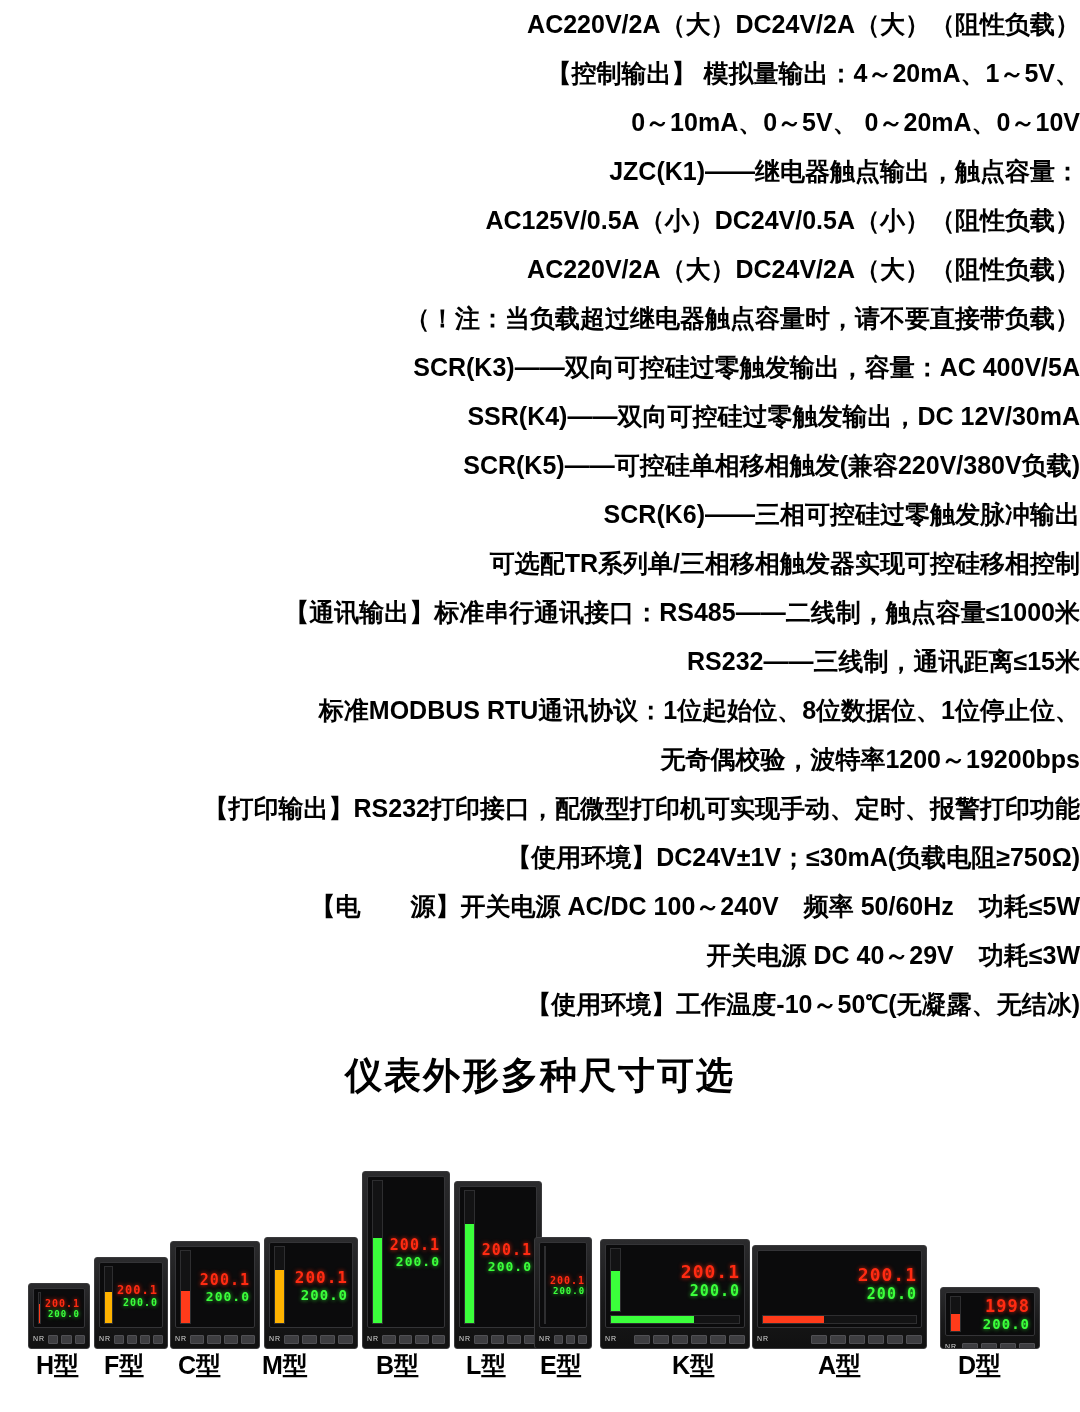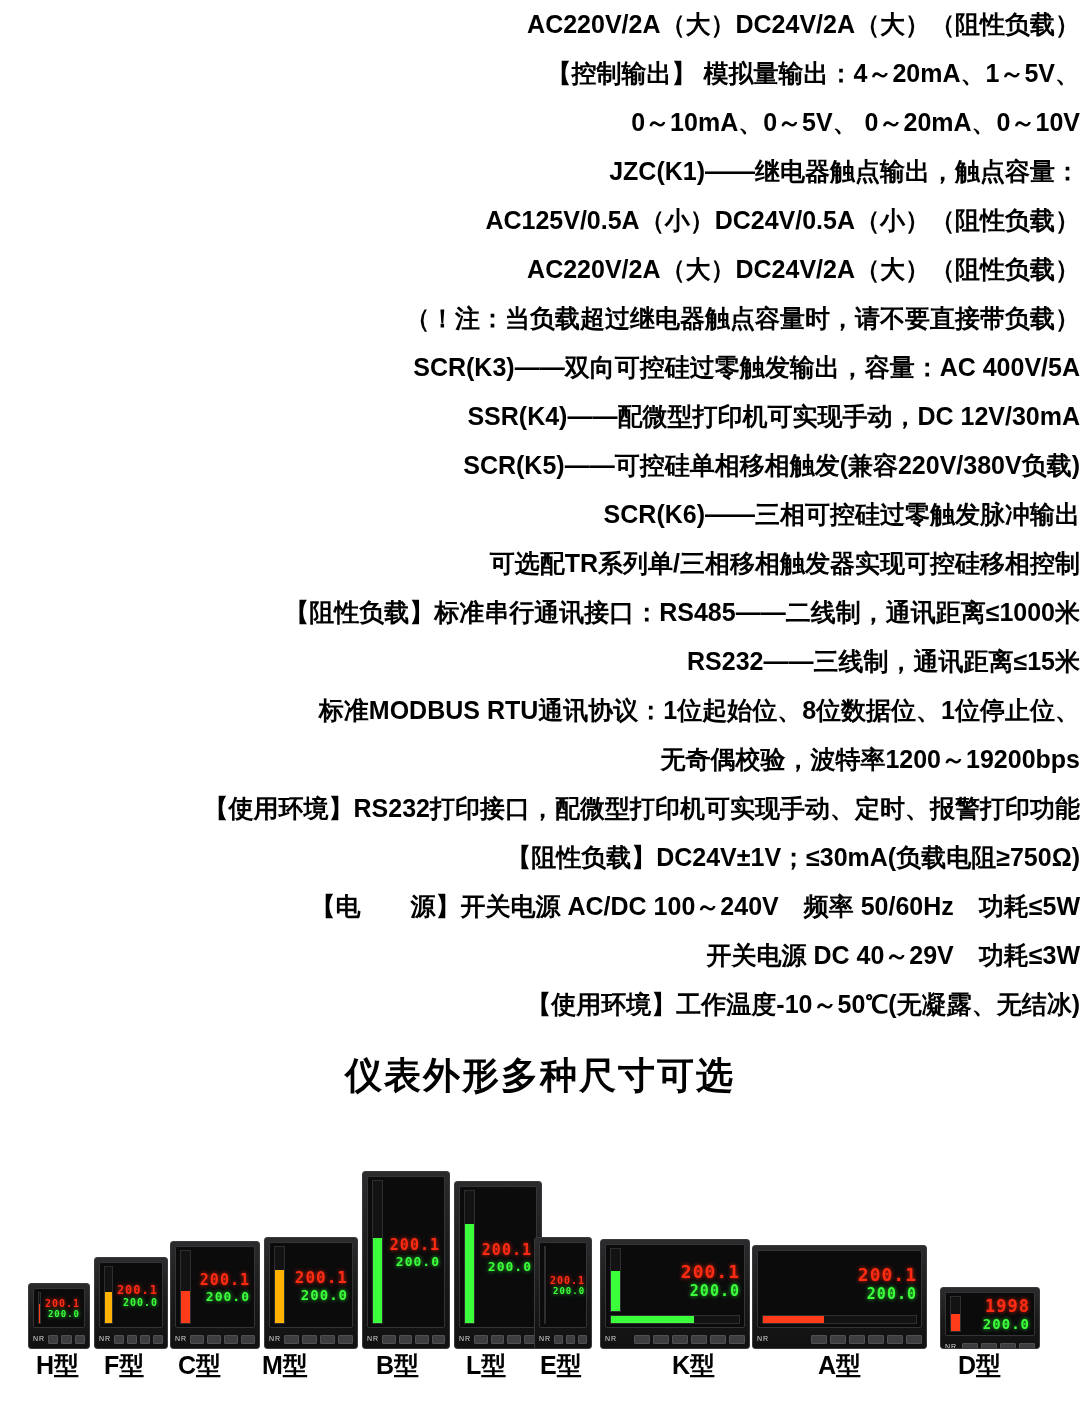--- a/index.html
+++ b/index.html
@@ -153,30 +153,30 @@
 
 <div class="spec-sheet">
   <div class="spec-line ind-3">AC220V/2A（大）DC24V/2A（大）（阻性负载）</div>
   <div class="spec-line ind-0">【控制输出】 模拟量输出：4～20mA、1～5V、</div>
   <div class="spec-line ind-4">0～10mA、0～5V、 0～20mA、0～10V</div>
   <div class="spec-line ind-2">JZC(K1)——继电器触点输出，触点容量：</div>
   <div class="spec-line ind-3">AC125V/0.5A（小）DC24V/0.5A（小）（阻性负载）</div>
   <div class="spec-line ind-3">AC220V/2A（大）DC24V/2A（大）（阻性负载）</div>
   <div class="spec-line ind-5">（！注：当负载超过继电器触点容量时，请不要直接带负载）</div>
   <div class="spec-line ind-8">SCR(K3)——双向可控硅过零触发输出，容量：AC 400V/5A</div>
-  <div class="spec-line ind-8">SSR(K4)——配微型打印机可实现手动，DC 12V/30mA</div>
+  <div class="spec-line ind-8">SSR(K4)——双向可控硅过零触发输出，DC 12V/30mA</div>
   <div class="spec-line ind-8">SCR(K5)——可控硅单相移相触发(兼容220V/380V负载)</div>
   <div class="spec-line ind-8">SCR(K6)——三相可控硅过零触发脉冲输出</div>
   <div class="spec-line ind-8">可选配TR系列单/三相移相触发器实现可控硅移相控制</div>
-  <div class="spec-line ind-0">【阻性负载】标准串行通讯接口：RS485——二线制，通讯距离≤1000米</div>
+  <div class="spec-line ind-0">【通讯输出】标准串行通讯接口：RS485——二线制，触点容量≤1000米</div>
   <div class="spec-line ind-6">RS232——三线制，通讯距离≤15米</div>
   <div class="spec-line ind-9">标准MODBUS RTU通讯协议：1位起始位、8位数据位、1位停止位、</div>
   <div class="spec-line ind-9">无奇偶校验，波特率1200～19200bps</div>
-  <div class="spec-line ind-0">【使用环境】RS232打印接口，配微型打印机可实现手动、定时、报警打印功能</div>
-  <div class="spec-line ind-0">【阻性负载】DC24V±1V；≤30mA(负载电阻≥750Ω)</div>
+  <div class="spec-line ind-0">【打印输出】RS232打印接口，配微型打印机可实现手动、定时、报警打印功能</div>
+  <div class="spec-line ind-0">【使用环境】DC24V±1V；≤30mA(负载电阻≥750Ω)</div>
   <div class="spec-line ind-0">【电　　源】开关电源 AC/DC 100～240V　频率 50/60Hz　功耗≤5W</div>
   <div class="spec-line ind-10">开关电源 DC 40～29V　功耗≤3W</div>
   <div class="spec-line ind-0">【使用环境】工作温度-10～50℃(无凝露、无结冰)</div>
 </div>
 
 <div class="section-title">仪表外形多种尺寸可选</div>
 
 <div class="product-strip" id="product-strip">
     <div class="device" style="left: 28px; width: 62px; height: 66px;">
       <div class="dev-face">

